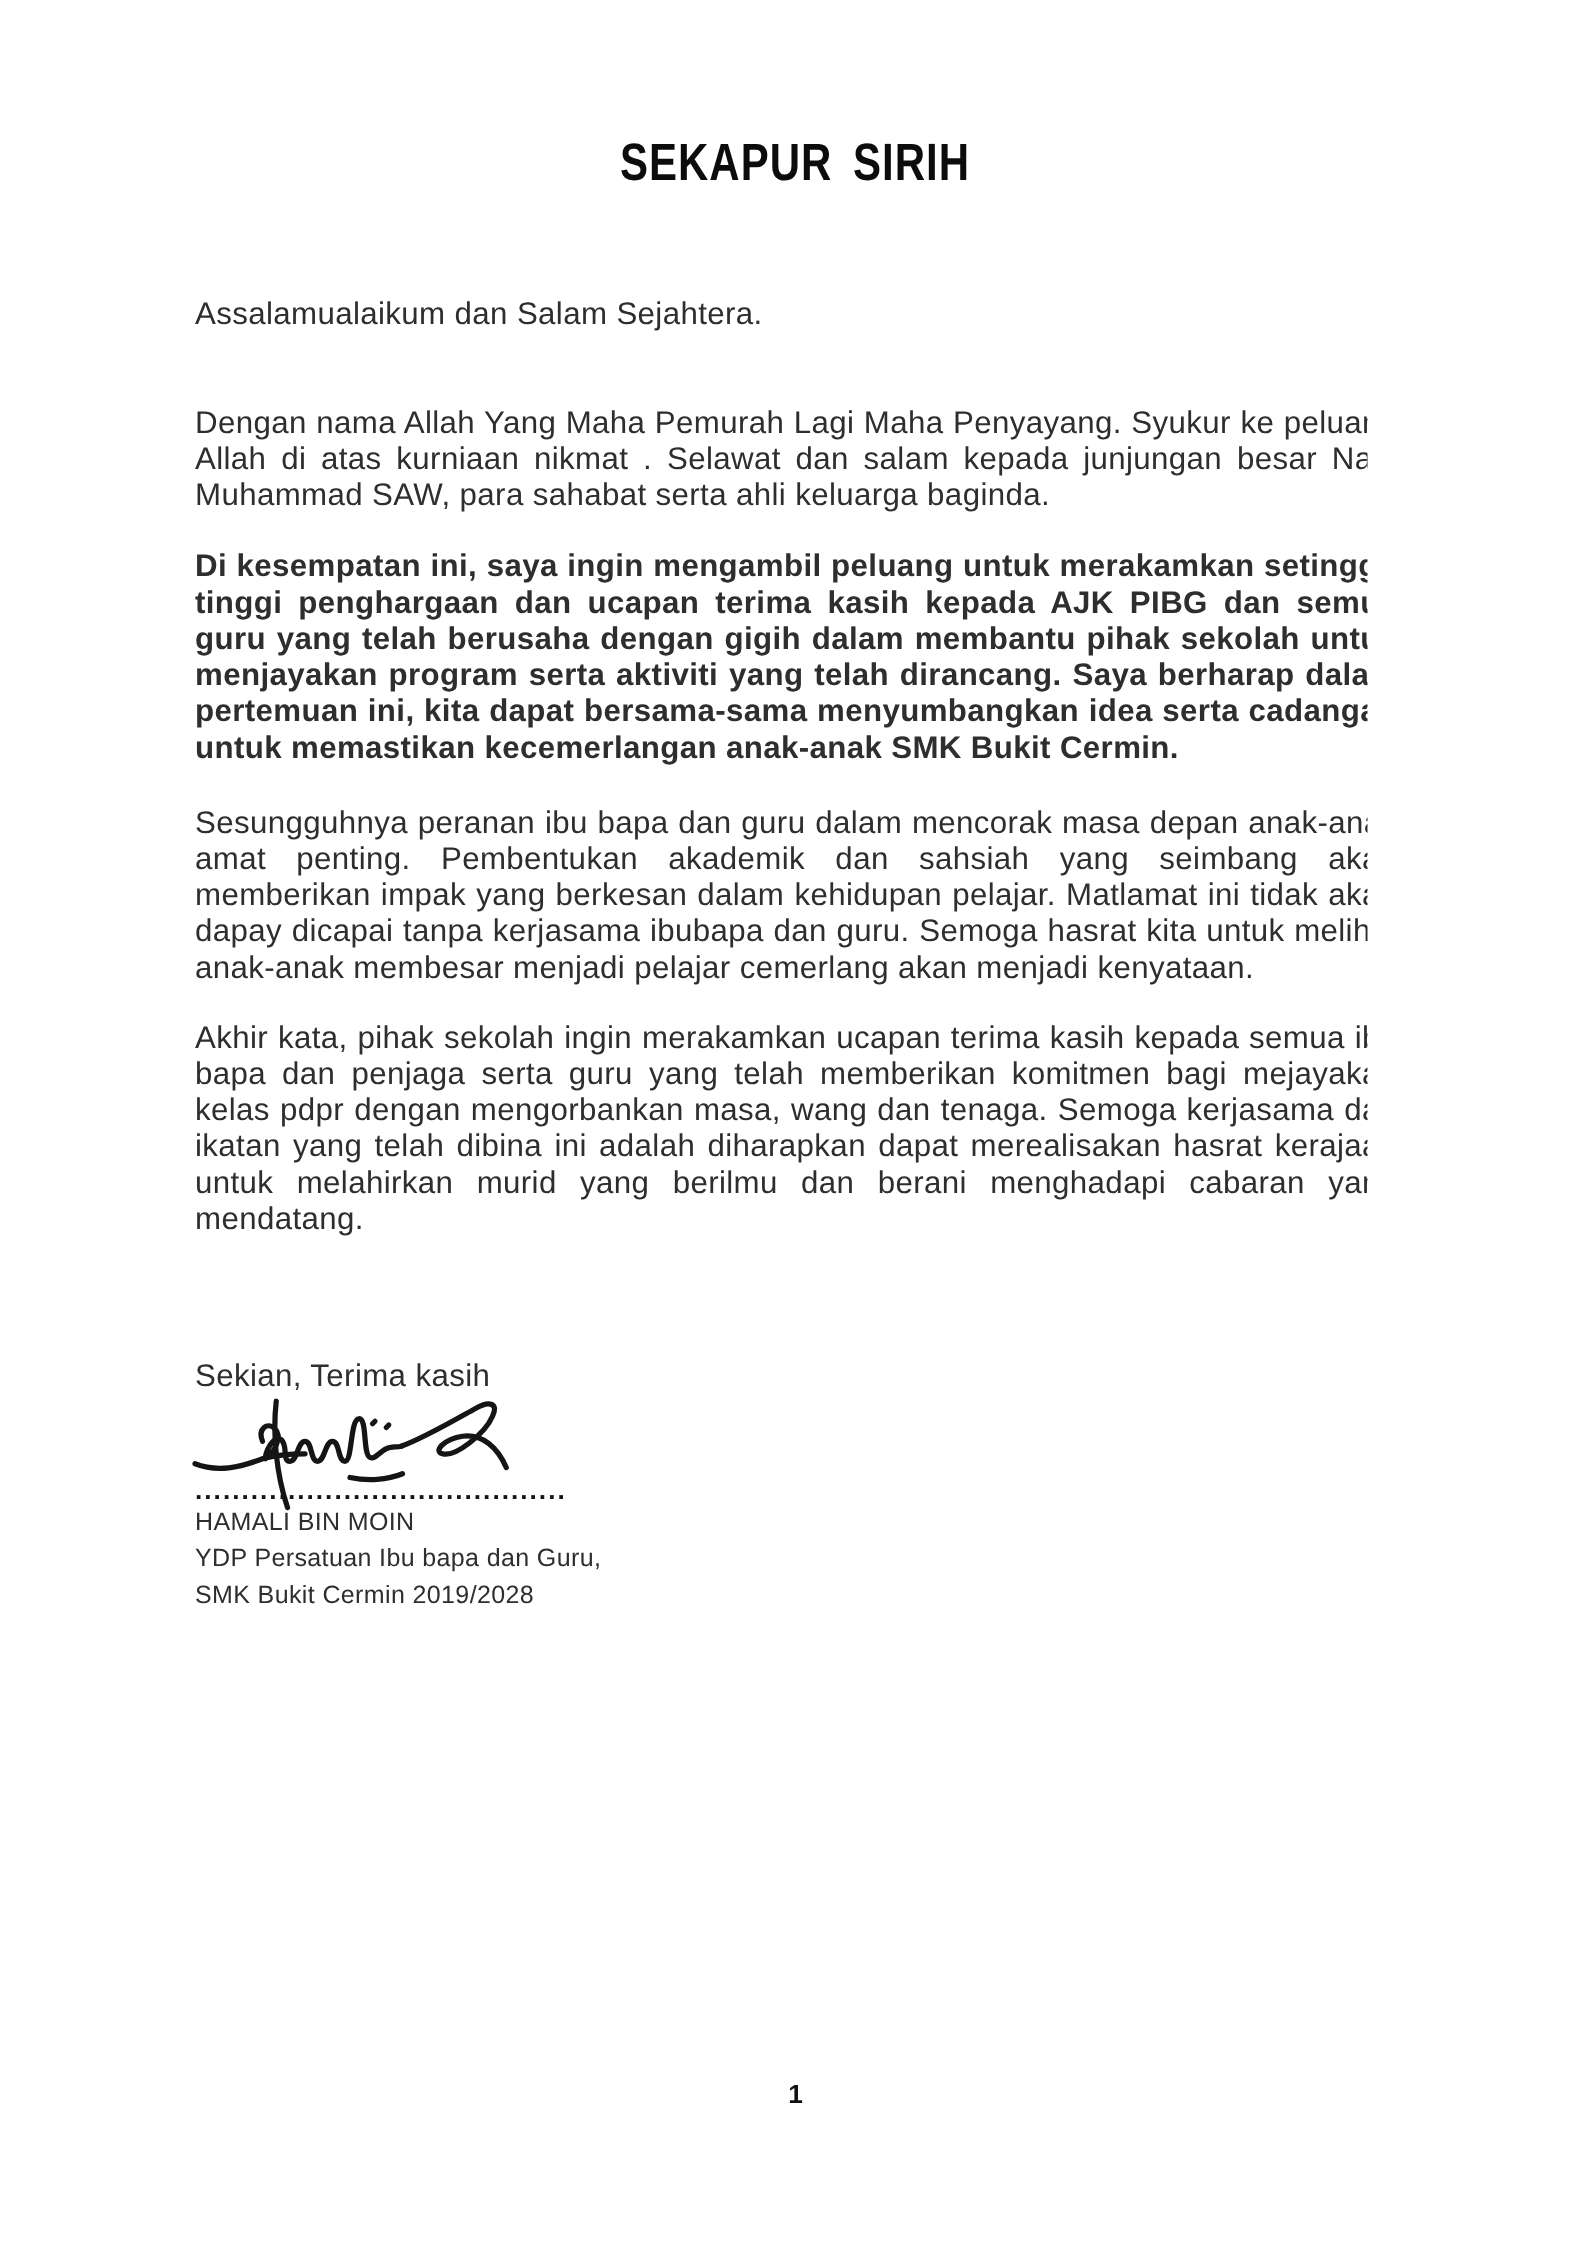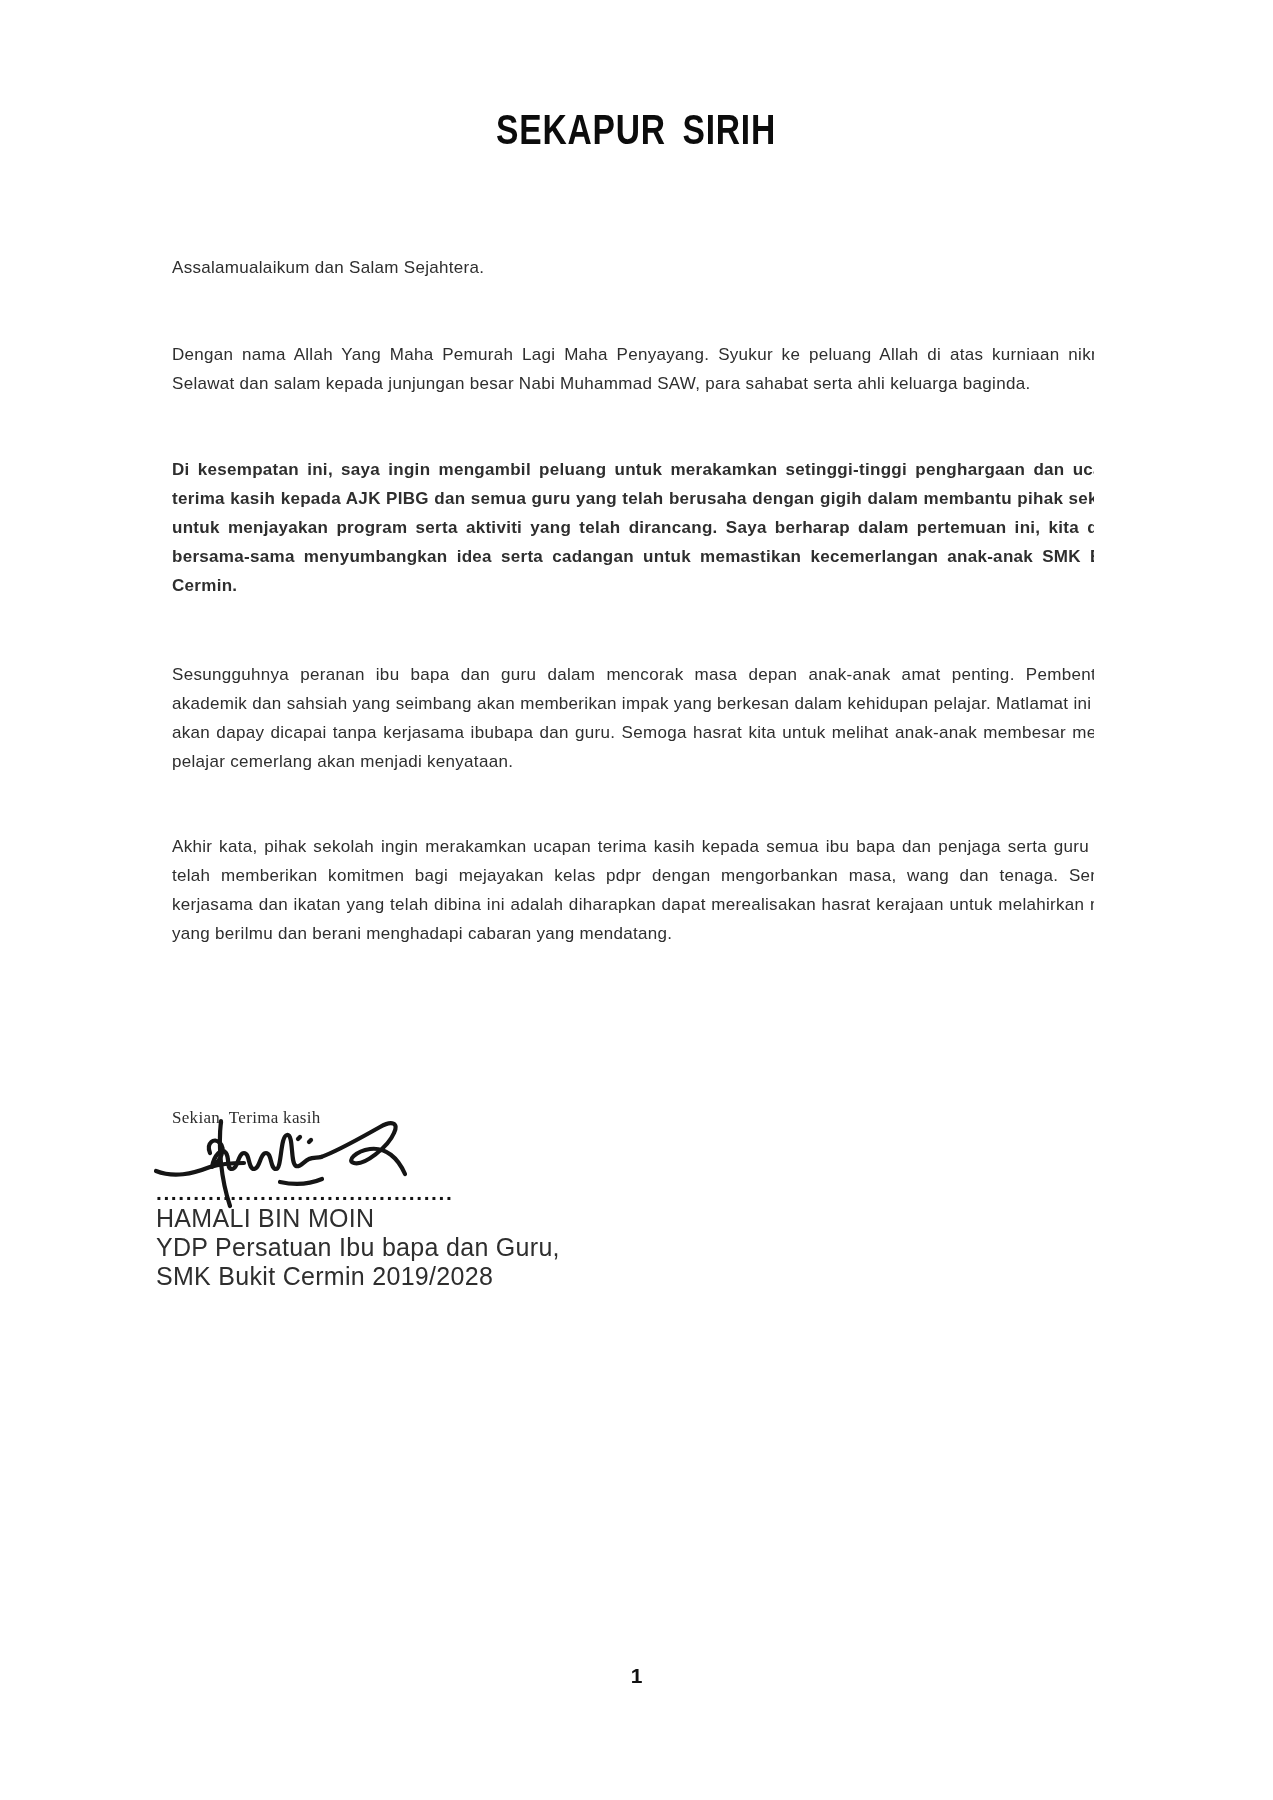--- a/index.html
+++ b/index.html
@@ -29,34 +29,34 @@
     letter-spacing: 1px;
     word-spacing: 8px;
     transform: scaleX(0.8);
     transform-origin: center;
     white-space: nowrap;
   }
   .body-text {
     position: absolute;
     left: 156px;
     width: 962px;
-    margin: 16px;
-    font-size: 17px;
+    margin: 0;
+    font-size: 25px;
     line-height: 29px;
     letter-spacing: 0.3px;
     color: #2e2e2e;
   }
   .justified { text-align: justify; }
   .single-line { text-align: left; white-space: nowrap; }
   .salutation { top: 237px; }
   .para-1 { top: 324px; }
   .para-2 { top: 439px; font-weight: bold; }
   .para-3 { top: 644px; }
   .para-4 { top: 816px; }
-  .closing { top: 1087px; font-family: Liberation Serif, serif; }
+  .closing { top: 1087px; }
   .signature-svg {
     position: absolute;
     left: 148px;
     top: 1113px;
     width: 272px;
     height: 100px;
   }
   .dotted-line {
     position: absolute;
     left: 156px;
@@ -69,21 +69,21 @@
     letter-spacing: 1.6px;
     color: #141414;
     white-space: nowrap;
     overflow: hidden;
   }
   .sig-block {
     position: absolute;
     left: 156px;
     top: 1204px;
     width: 962px;
-    font-size: 25px;
+    font-size: 20px;
     line-height: 29px;
     letter-spacing: 0.3px;
     color: #2e2e2e;
   }
   .sig-block div { white-space: nowrap; }
   .page-number {
     position: absolute;
     top: 1664px;
     left: 0;
     width: 1273px;

